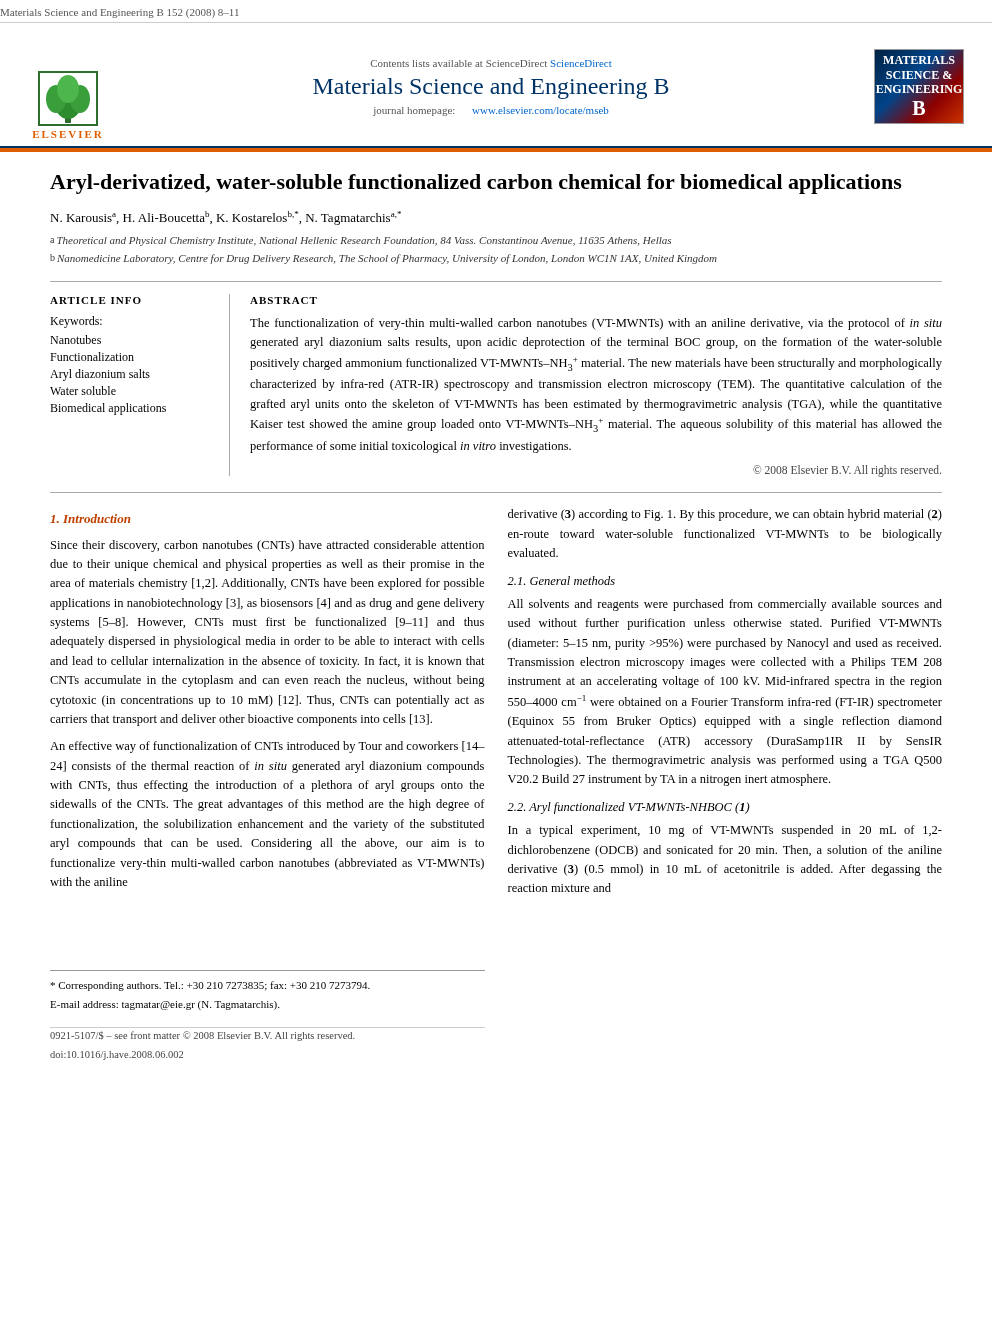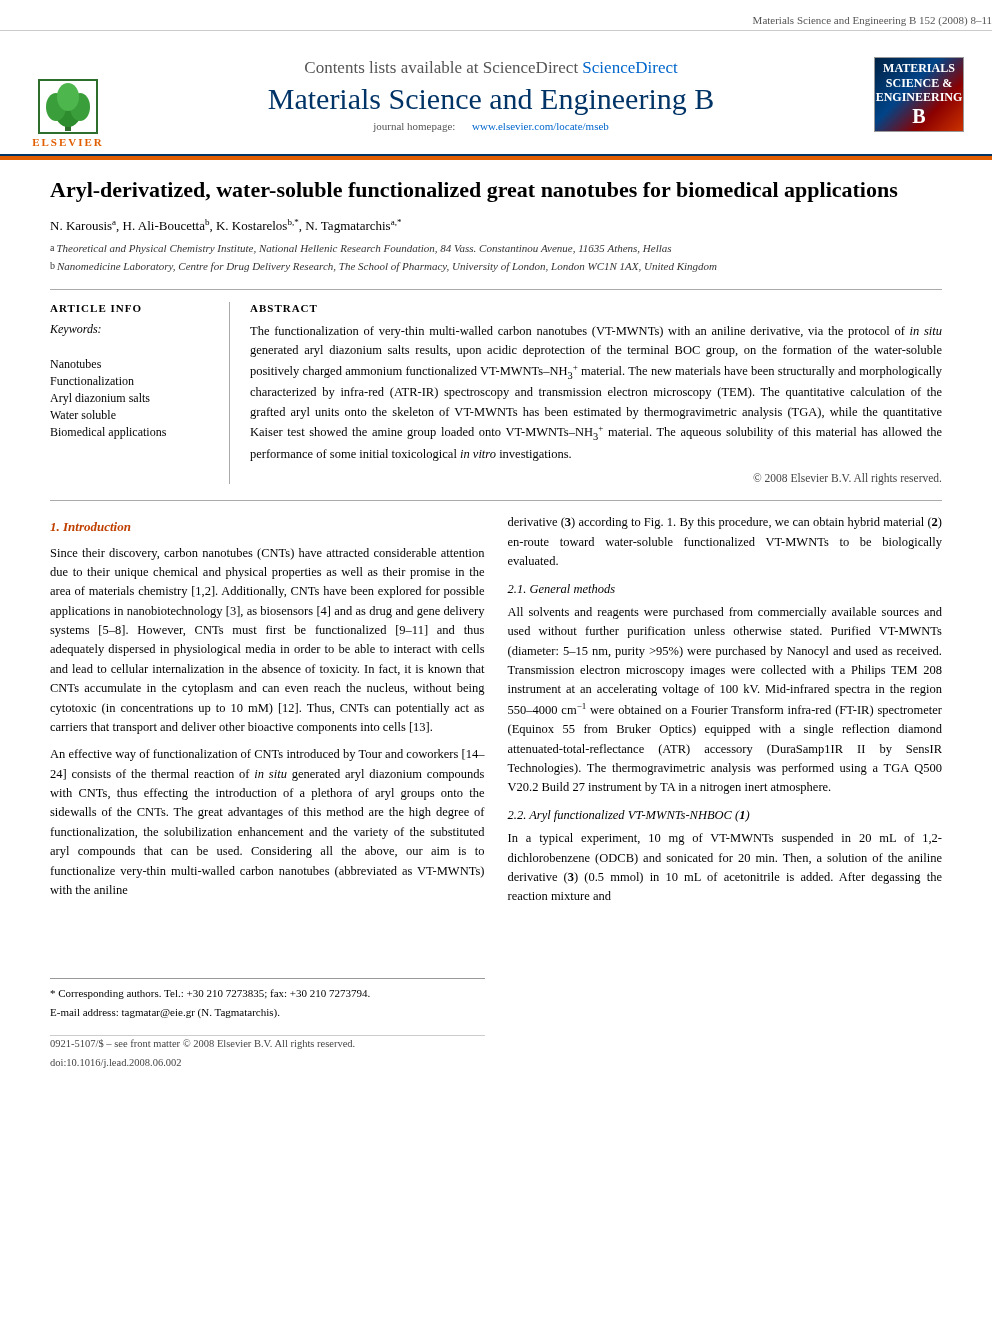--- a/index.html
+++ b/index.html
@@ -7,24 +7,24 @@
       background: #fff;
       font-family: "Times New Roman", Times, serif;
       font-size: 13px;
       color: #000;
       width: 992px;
       min-height: 1323px;
     }
 
     
     .journal-bar {
-      text-align: right;
+      text-align: left;
       font-size: 11px;
       color: #555;
-      padding: 14px 0 4px 0;
+      padding: 6px 0 4px 0;
       border-bottom: 1px solid #ccc;
     }
 
     
     .journal-header {
       display: flex;
       align-items: center;
       justify-content: space-between;
       padding: 10px 18px 6px 18px;
       border-bottom: 2px solid #003366;
@@ -57,32 +57,32 @@
       margin-top: 2px;
     }
 
     .header-center {
       flex: 1;
       text-align: center;
       padding: 0 10px;
     }
 
     .sciencedirect-link {
-      font-size: 17px;
+      font-size: 11px;
       color: #555;
       margin-bottom: 2px;
     }
 
     .sciencedirect-link a {
       color: #0066cc;
       text-decoration: none;
     }
 
     .journal-title {
-      font-size: 30px;
+      font-size: 24px;
       font-family: "Times New Roman", serif;
       color: #003366;
       font-weight: normal;
       margin: 4px 0;
     }
 
     .journal-homepage {
       font-size: 11px;
       color: #555;
     }
@@ -195,23 +195,22 @@
     .section-label {
       font-size: 11px;
       font-variant: small-caps;
       letter-spacing: 1px;
       color: #000;
       margin-bottom: 8px;
       font-weight: bold;
     }
 
     .keywords-label {
-      font-style: italic;
       font-size: 12px;
-      margin-bottom: 20px;
+      margin-bottom: 4px;
     }
 
     .keyword-item {
       font-size: 12px;
       margin-bottom: 2px;
     }
 
     .abstract-section {
       flex: 1;
     }
@@ -339,21 +338,21 @@
       <div class="cover-text">ENGINEERING</div>
       <div class="cover-text-main" style="font-size:20px; font-weight:bold; color:#fff;">B</div>
     </div>
   </div>
 </div>
 
 <div class="orange-bar"></div>
 
 <div class="article-content">
 
-  <div class="article-title">Aryl-derivatized, water-soluble functionalized great nanotubes for biomedical applications</div>
+  <div class="article-title">Aryl-derivatized, water-soluble functionalized carbon chemical for biomedical applications</div>
 
   <div class="authors">
     N. Karousis<sup>a</sup>,
     H. Ali-Boucetta<sup>b</sup>,
     K. Kostarelos<sup>b,*</sup>,
     N. Tagmatarchis<sup>a,*</sup>
   </div>
 
   <div class="affiliations">
     <div class="affil-line">
@@ -398,21 +397,21 @@
         An effective way of functionalization of CNTs introduced by Tour and coworkers [14–24] consists of the thermal reaction of <em>in situ</em> generated aryl diazonium compounds with CNTs, thus effecting the introduction of a plethora of aryl groups onto the sidewalls of the CNTs. The great advantages of this method are the high degree of functionalization, the solubilization enhancement and the variety of the substituted aryl compounds that can be used. Considering all the above, our aim is to functionalize very-thin multi-walled carbon nanotubes (abbreviated as VT-MWNTs) with the aniline
       </div>
 
       <div style="margin-top: auto; padding-top: 60px;">
         <div class="footnote-area">
           <div class="footnote-line">* Corresponding authors. Tel.: +30 210 7273835; fax: +30 210 7273794.</div>
           <div class="footnote-line">E-mail address: tagmatar@eie.gr (N. Tagmatarchis).</div>
         </div>
         <div class="footer-bar">
           <div>0921-5107/$ – see front matter © 2008 Elsevier B.V. All rights reserved.</div>
-          <div>doi:10.1016/j.lead.2008.06.002</div>
+          <div>doi:10.1016/j.have.2008.06.002</div>
         </div>
       </div>
     </div>
 
     <div class="body-right">
       <div class="body-para">
         derivative (<strong>3</strong>) according to Fig. 1. By this procedure, we can obtain hybrid material (<strong>2</strong>) en-route toward water-soluble functionalized VT-MWNTs to be biologically evaluated.
       </div>
 
 

